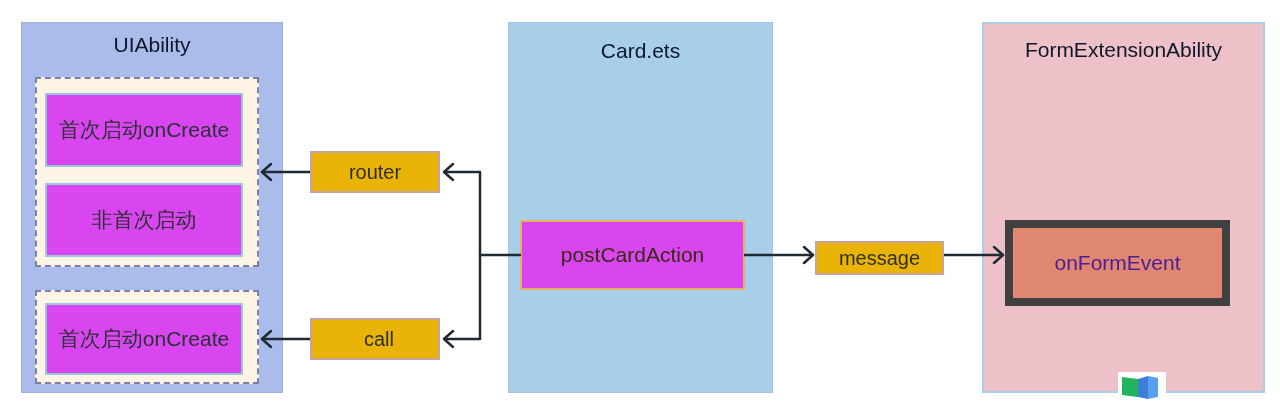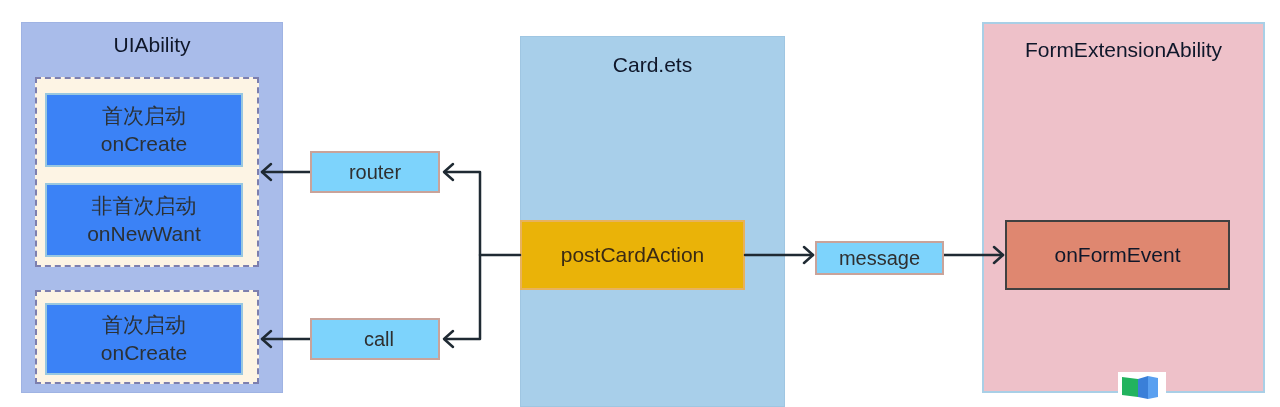--- a/index.html
+++ b/index.html
@@ -2,49 +2,48 @@
 <html><head>
 <meta charset="utf-8">
 <style>
   html, body { margin:0; padding:0; }
   body { width:1280px; height:407px; background:#ffffff; position:relative; overflow:hidden;
          font-family:"Liberation Sans","DejaVu Sans",sans-serif; color:#2a2a2a; }
   .abs { position:absolute; box-sizing:border-box; }
   .panel-title { position:absolute; left:0; right:0; text-align:center; font-size:21px; color:#0f172a; }
   .uiability { left:21px; top:22px; width:262px; height:371px; background:#a9bcea; border:1px solid #9fb3e3; }
   .group { background:#fdf4e4; border:2px dashed #7d7fae; }
-  .inner { background:#3b82f6; border:2px solid #98c7e0; display:flex; flex-direction:column;
+  .inner { background:#d946ef; border:2px solid #98c7e0; display:flex; flex-direction:row;
            align-items:center; justify-content:center; font-size:21px; line-height:28px; color:#2b3136; }
-  .card { left:520px; top:22px; width:265px; height:371px; background:#a8cfea; border:1px solid #9fc6e2;margin-top:14px; }
+  .card { left:508px; top:22px; width:265px; height:371px; background:#a8cfea; border:1px solid #9fc6e2; }
   .form { left:982px; top:22px; width:283px; height:371px; background:#eec1c9; border:2px solid #a9cfe6; }
   .node { display:flex; align-items:center; justify-content:center; font-size:21px; }
-  .post { left:520px; top:220px; width:225px; height:70px; background:#eab308; border:2px solid #e7b25d; color:#3a2a14; }
-  .onform { left:1005px; top:220px; width:225px; height:70px; background:#df8770; border:2px solid #404040; color:#0f172a; }
-  .label-box { background:#7dd3fc; border:2px solid #c9a39a; color:#2f2f2f; font-size:20px;
+  .post { left:520px; top:220px; width:225px; height:70px; background:#d946ef; border:2px solid #e7b25d; color:#3a2a14; }
+  .onform { left:1005px; top:220px; width:225px; height:86px; background:#df8770; border:8px solid #404040; color:#4c1d95; }
+  .label-box { background:#eab308; border:2px solid #c9a39a; color:#2f2f2f; font-size:20px;
                display:flex; align-items:center; justify-content:center; }
   svg.arrows { position:absolute; left:0; top:0; }
   .wm { left:1118px; top:372px; height:30px; display:flex; align-items:center; gap:6px;
         background:#ffffff; padding:0 6px 0 2px; }
   .wm-text { font-size:19px; color:#333; letter-spacing:0.5px; }
 </style>
 </head>
 <body>
 
 <div class="abs uiability">
   <div class="panel-title" style="top:10px;">UIAbility</div>
 </div>
 
 <div class="abs group" style="left:35px; top:77px; width:224px; height:190px;"></div>
 <div class="abs inner" style="left:45px; top:93px; width:198px; height:74px;">
   <span>首次启动</span>
   <span>onCreate</span>
 </div>
 <div class="abs inner" style="left:45px; top:183px; width:198px; height:74px;align-items:center;">
   <span>非首次启动</span>
-  <span>onNewWant</span>
 </div>
 
 <div class="abs group" style="left:35px; top:290px; width:224px; height:94px;"></div>
 <div class="abs inner" style="left:45px; top:303px; width:198px; height:72px;">
   <span>首次启动</span>
   <span>onCreate</span>
 </div>
 
 <div class="abs card">
   <div class="panel-title" style="top:16px;">Card.ets</div>

